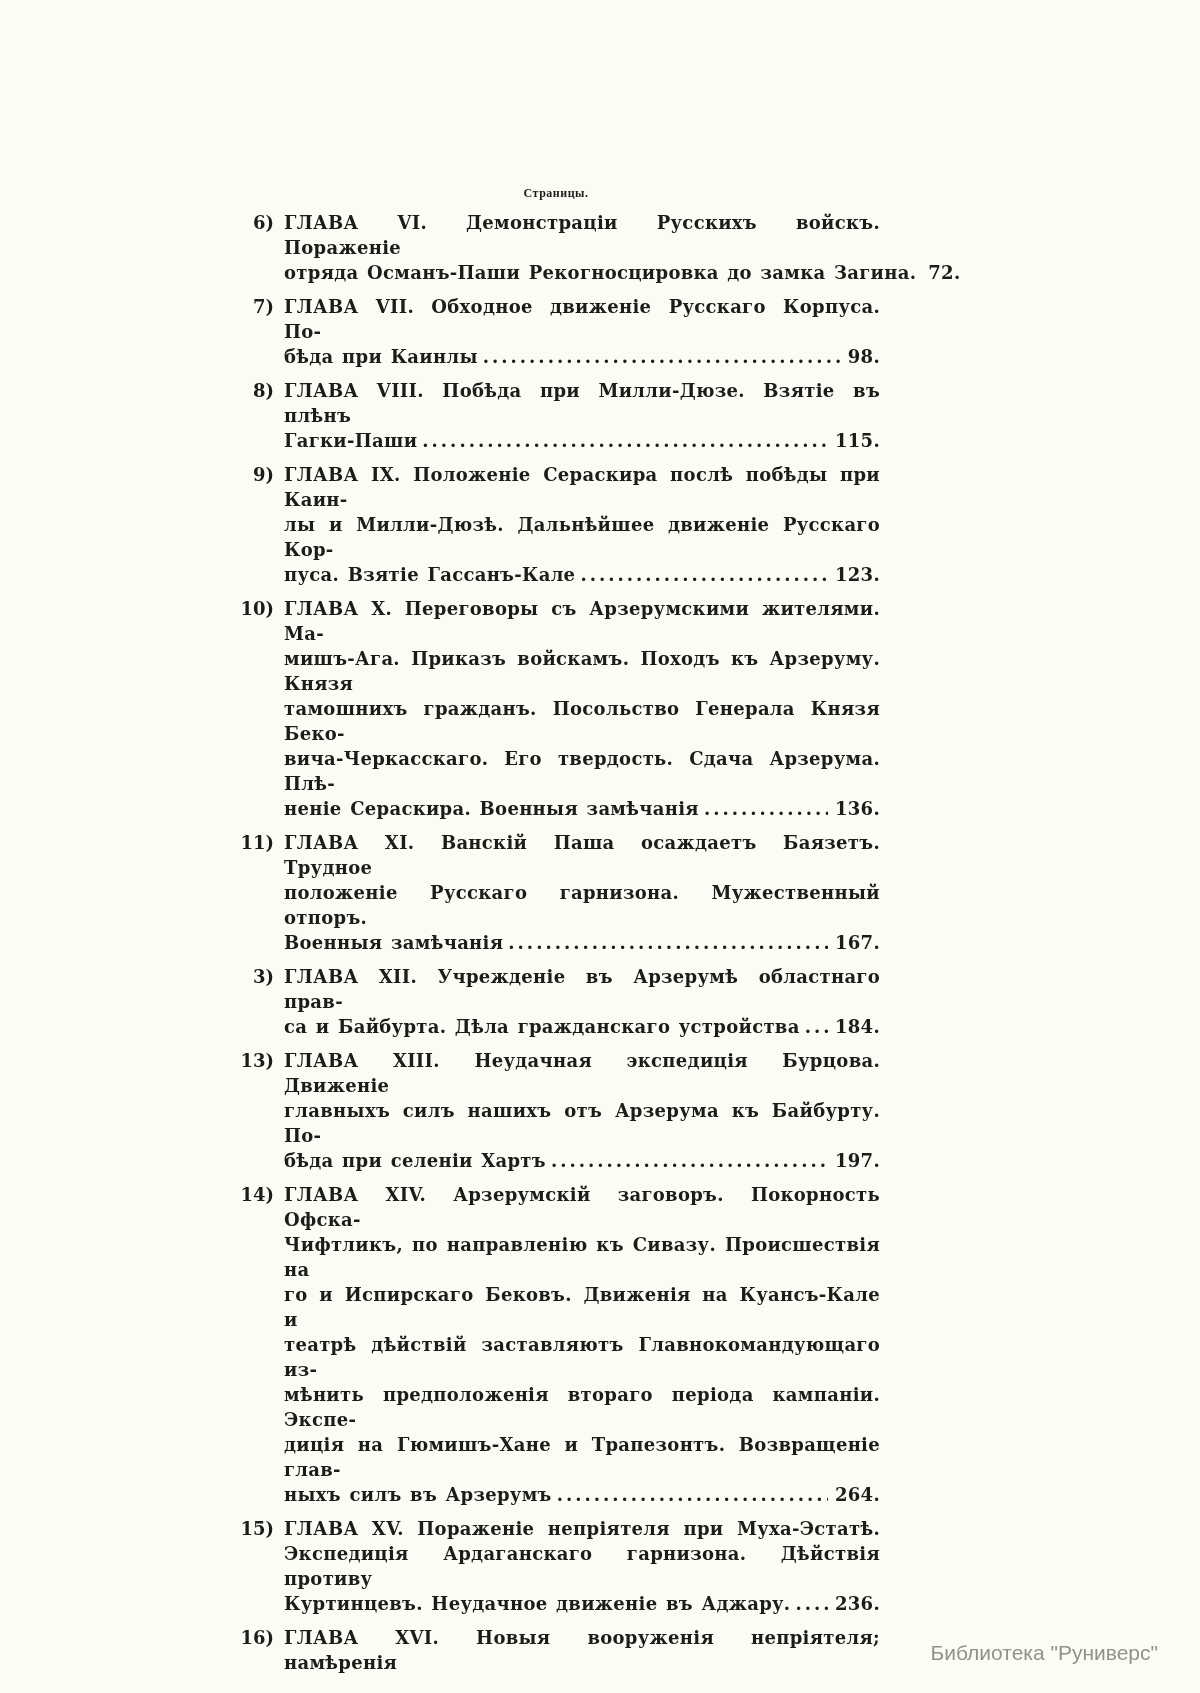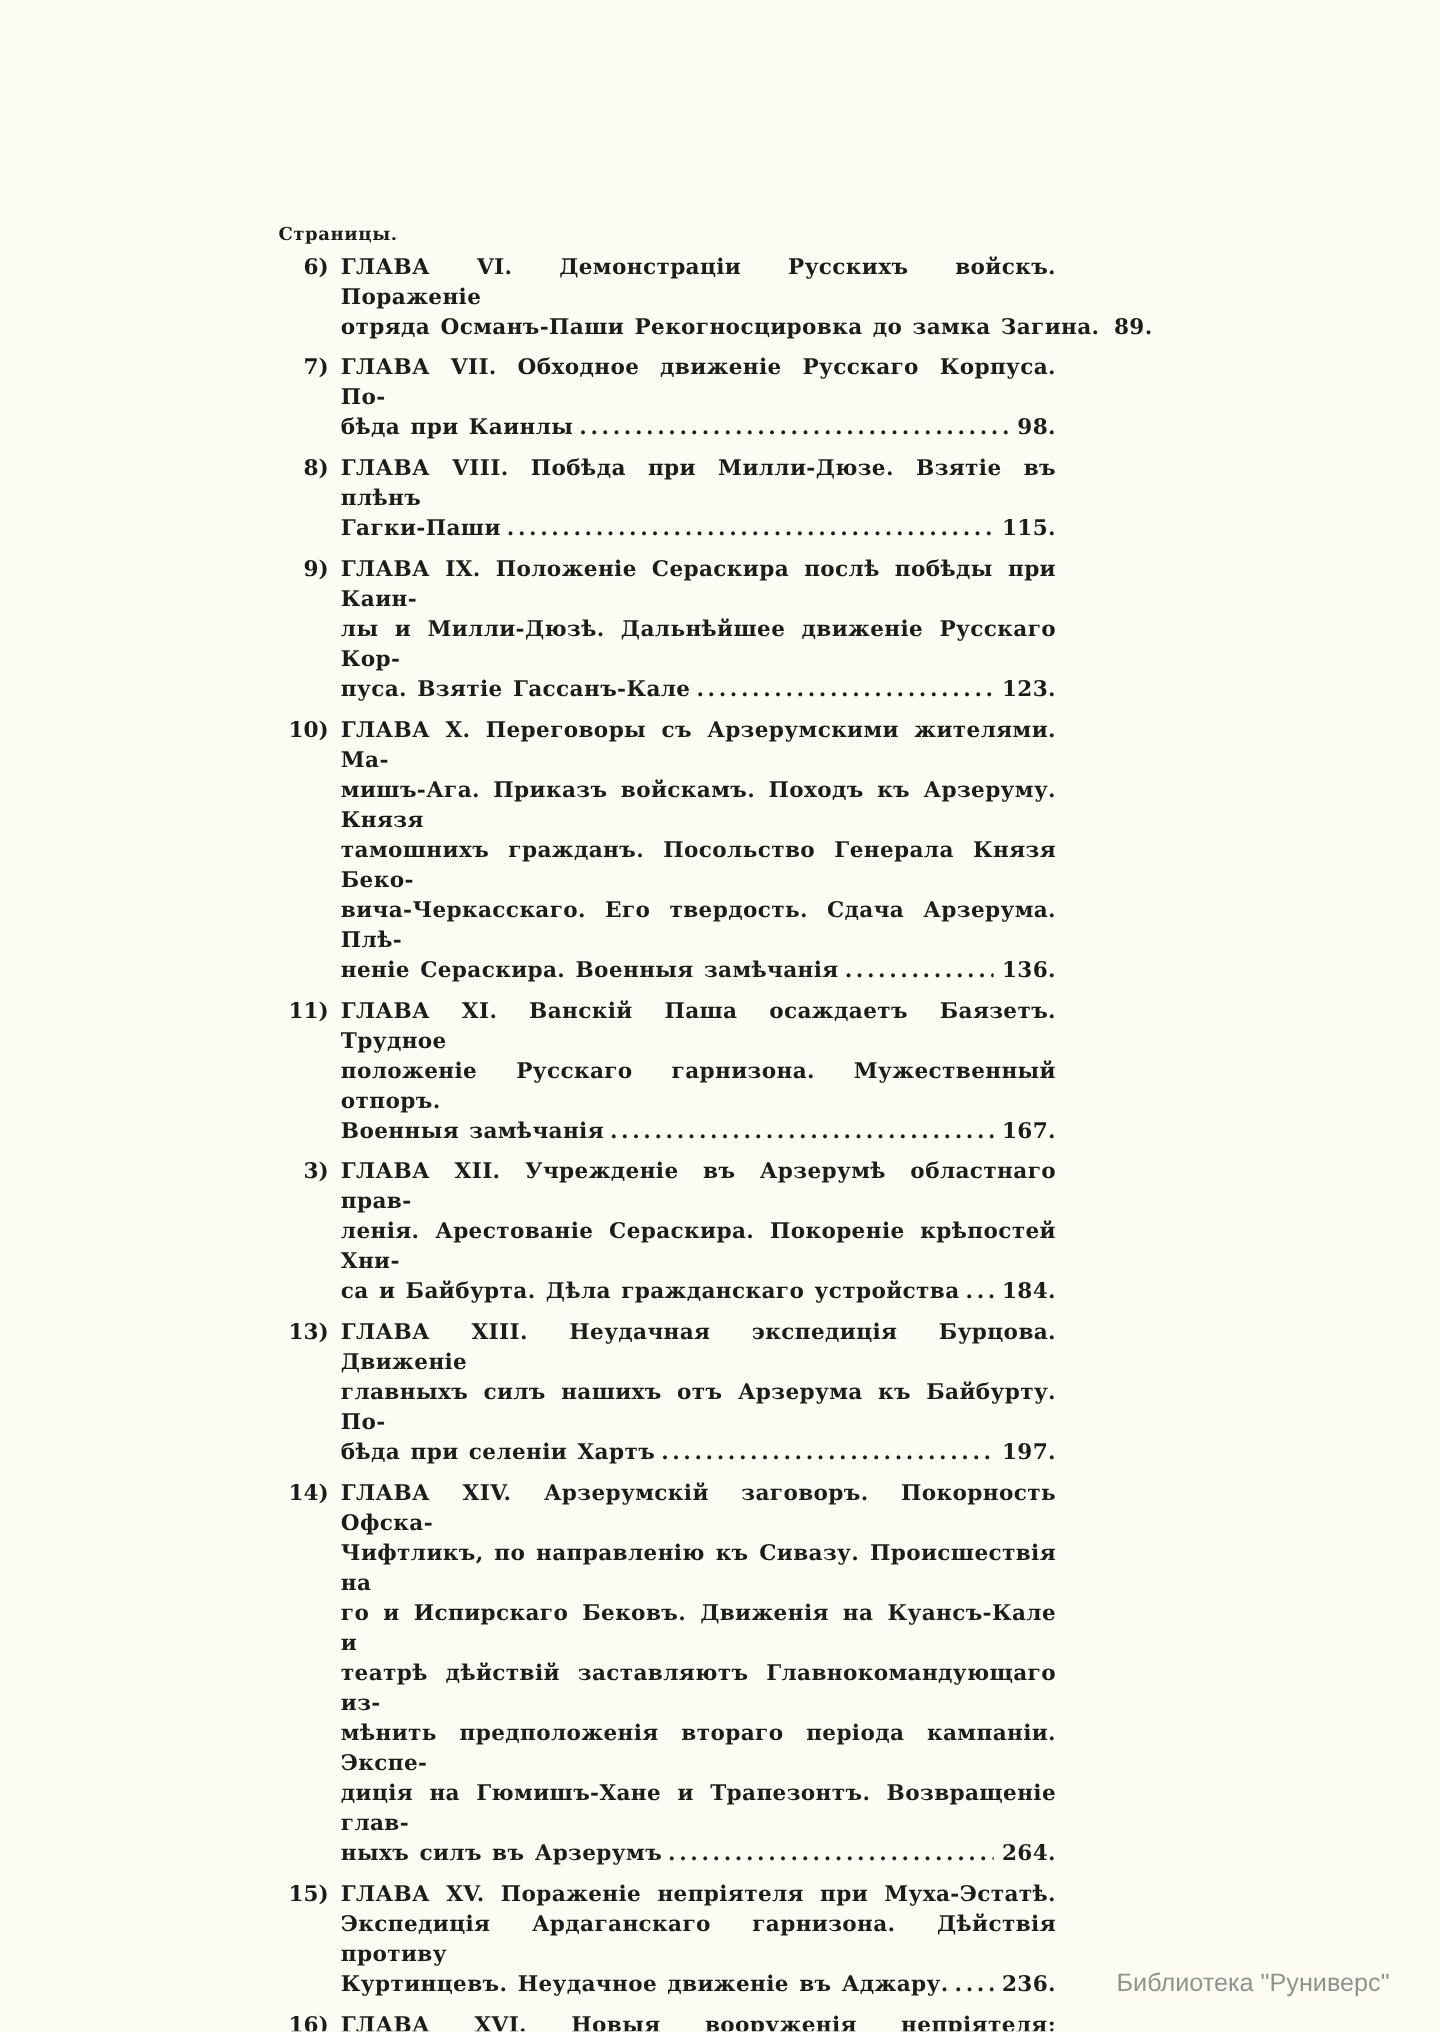--- a/index.html
+++ b/index.html
@@ -14,24 +14,25 @@
     background: #fcfcf5;
     font-family: "DejaVu Serif", serif;
     color: #1e1c1a;
     overflow: hidden;
   }
   .pages-header {
     position: absolute;
     top: 186px;
     left: 232px;
     width: 648px;
-    text-align: left;
-    font-size: 15px;
+    text-align: center;
+    font-size: 12px;
     font-weight: bold;
     letter-spacing: 0.5px;
+    font-family: Liberation Serif, serif;
   }
   .toc {
     position: absolute;
     top: 210px;
     left: 232px;
     width: 648px;
   }
   .entry {
     display: flex;
     margin-bottom: 9px;
@@ -95,21 +96,21 @@
   <div class="pages-header">Страницы.</div>
 
   <div class="toc">
       <div class="entry">
         <span class="num">6)</span>
         <div class="body">
           <div class="line fill">ГЛАВА VI. Демонстраціи Русскихъ войскъ. Пораженіе</div>
           <div class="line final">
             <span class="text">отряда Османъ-Паши Рекогносцировка до замка Загина.</span>
             <span class="leader"></span>
-            <span class="pagenum">89.</span>
+            <span class="pagenum">72.</span>
           </div>
         </div>
       </div>
       <div class="entry">
         <span class="num">7)</span>
         <div class="body">
           <div class="line fill">ГЛАВА VII. Обходное движеніе Русскаго Корпуса. По-</div>
           <div class="line final">
             <span class="text">бѣда при Каинлы</span>
             <span class="leader dots"></span>
@@ -163,21 +164,20 @@
             <span class="text">Военныя замѣчанія</span>
             <span class="leader dots"></span>
             <span class="pagenum">167.</span>
           </div>
         </div>
       </div>
       <div class="entry">
         <span class="num">3)</span>
         <div class="body">
           <div class="line fill">ГЛАВА XII. Учрежденіе въ Арзерумѣ областнаго прав-</div>
-          <div class="line fill">ленія. Арестованіе Сераскира. Покореніе крѣпостей Хни-</div>
           <div class="line final">
             <span class="text">са и Байбурта. Дѣла гражданскаго устройства</span>
             <span class="leader dots"></span>
             <span class="pagenum">184.</span>
           </div>
         </div>
       </div>
       <div class="entry">
         <span class="num">13)</span>
         <div class="body">

